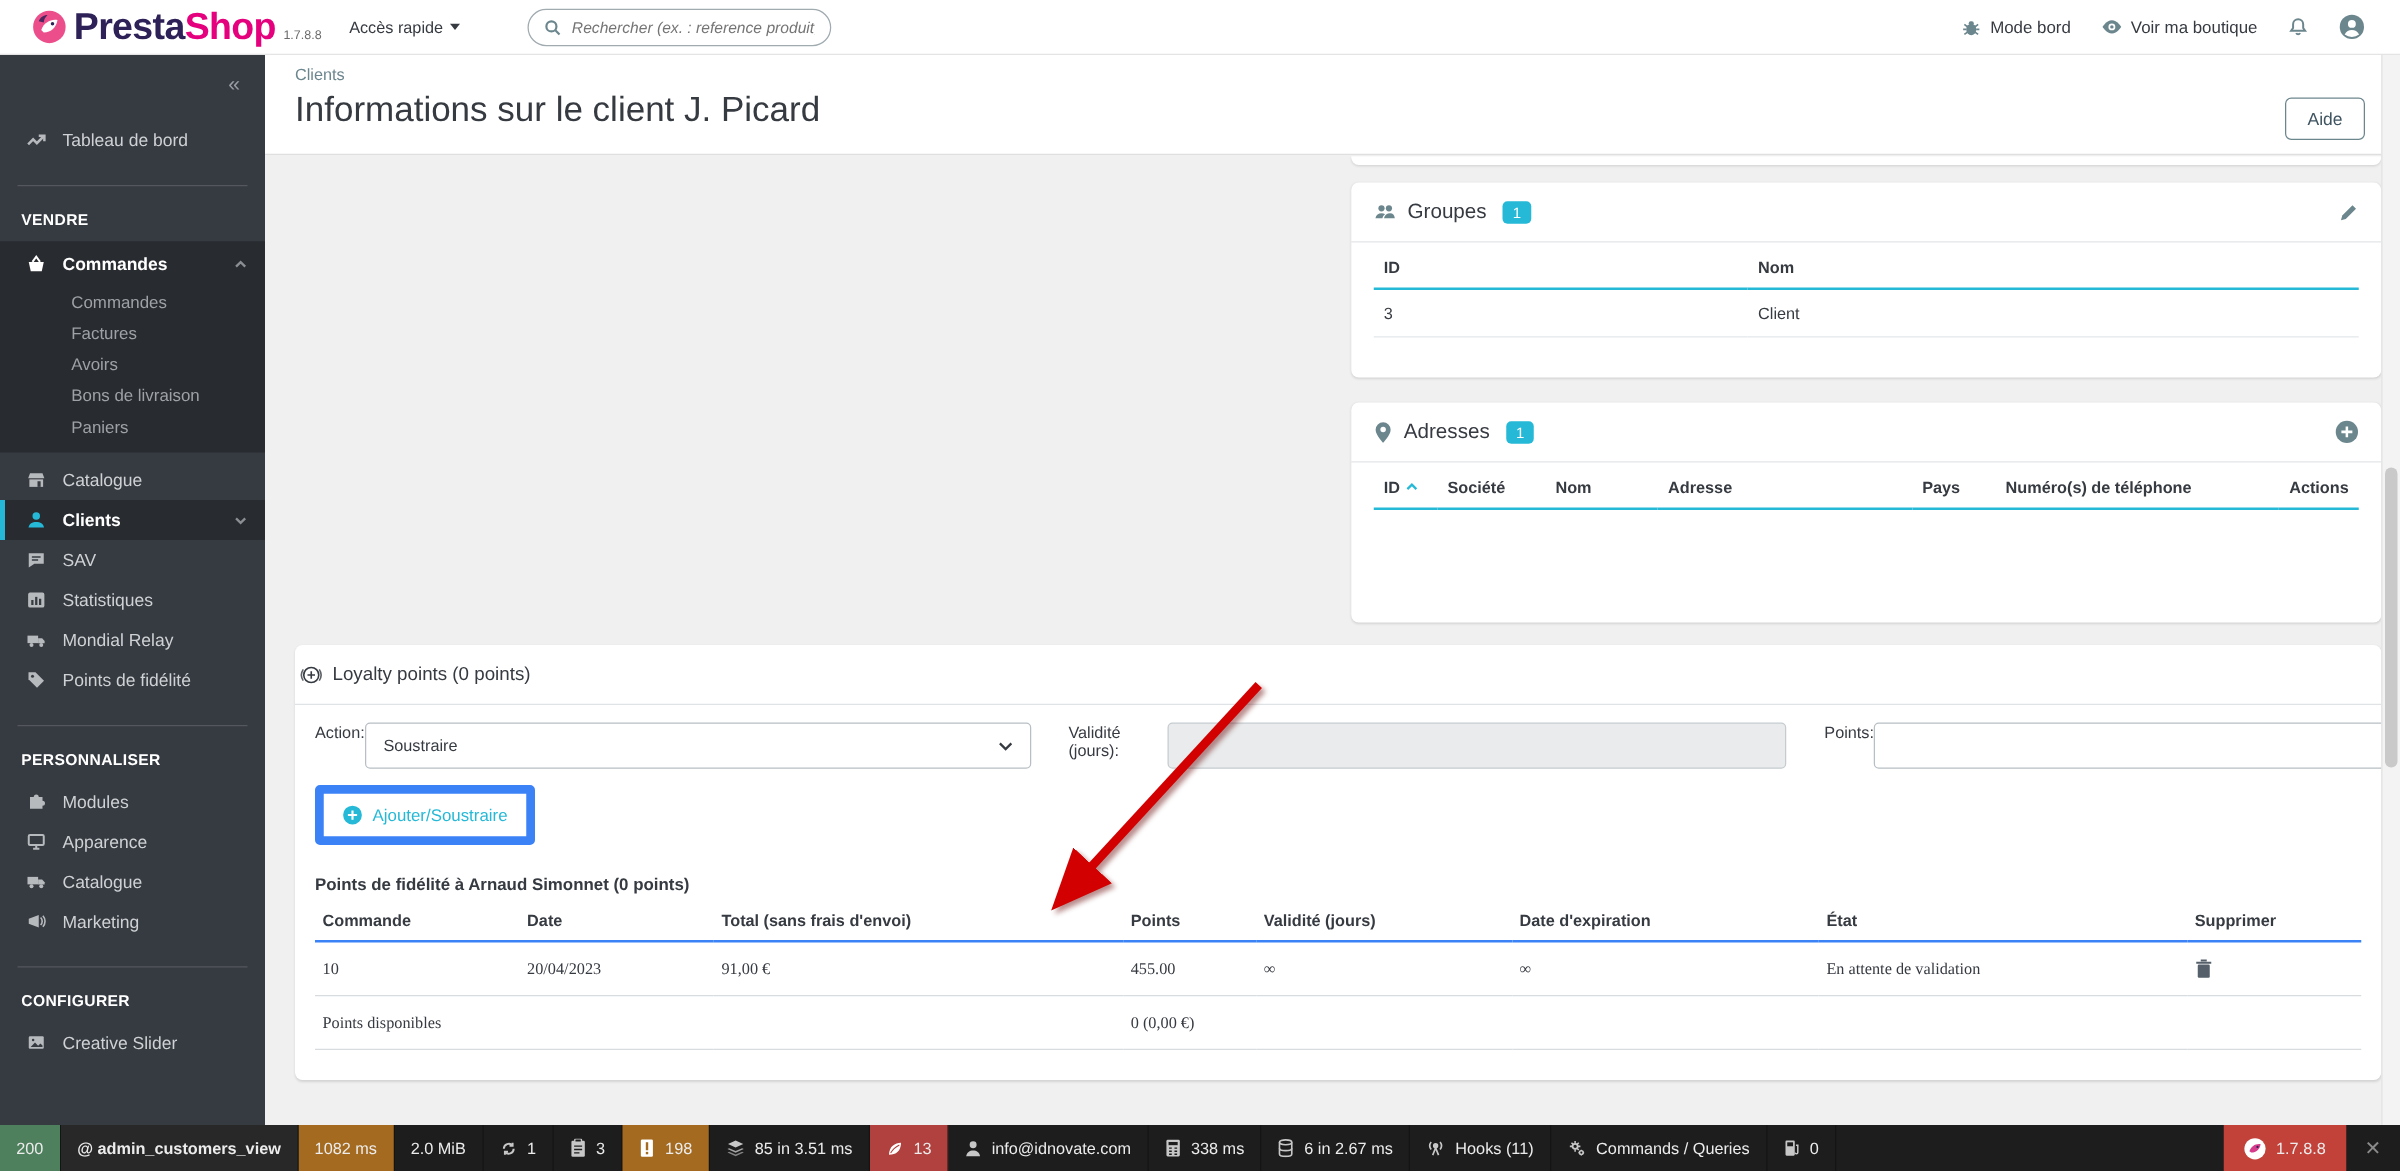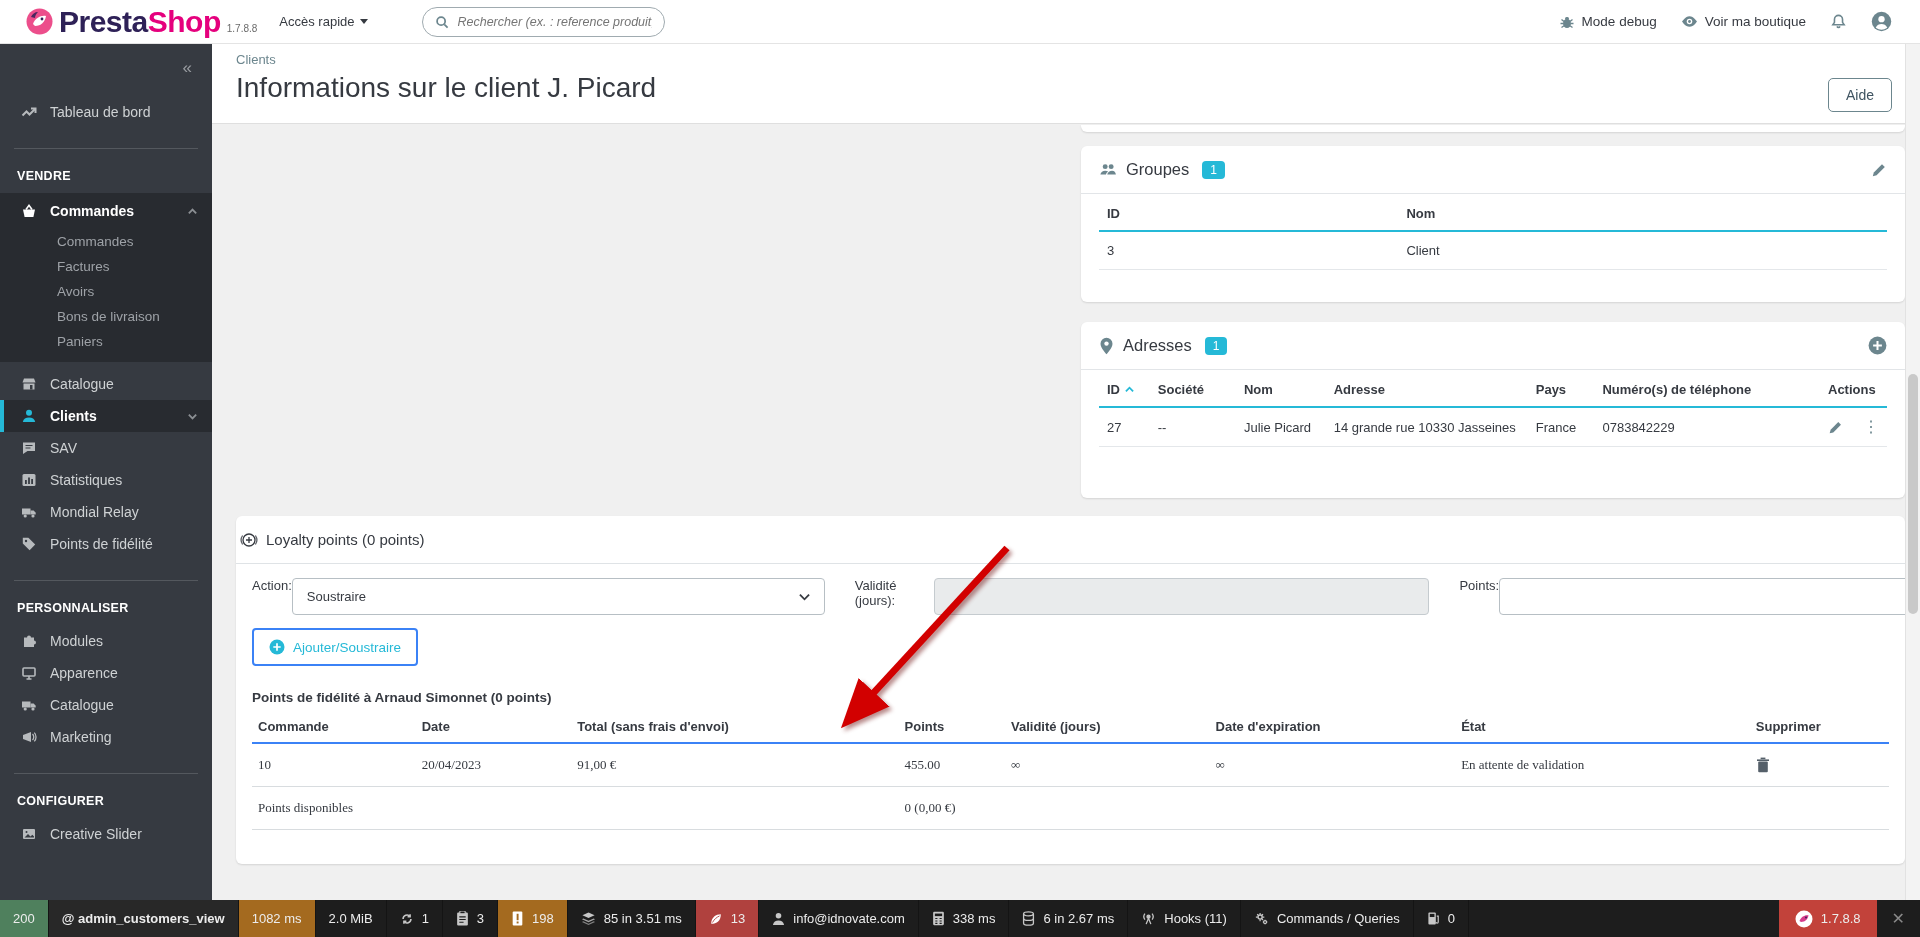--- a/index.html
+++ b/index.html
@@ -67,21 +67,21 @@
   .loyalty { position:absolute; left:24px; top:391px; width:1669px; height:348px; }
   .loyalty-head { display:flex; align-items:center; height:48px; border-bottom:1px solid #dfe3e6; padding:0 4px; gap:8px; font-size:15px; color:#363a41; }
   .loyalty-body { padding:14px 16px 0 16px; }
   .form-row { display:flex; gap:30px; }
   .form-group { display:flex; flex-direction:row; }
   .form-label { font-size:13px; color:#363a41; margin-bottom:6px; }
   .fake-select { width:533px; height:37px; border:1px solid #b7bfc4; border-radius:4px; background:#fff; display:flex; align-items:center; padding:0 14px; font-size:13px; color:#363a41; cursor:pointer; }
   .fs-caret { margin-left:auto; color:#363a41; }
   .text-input { width:533px; height:37px; border:1px solid #b7bfc4; border-radius:4px; background:#fff; font-size:13px; padding:0 12px; outline:none; font-family:"Liberation Sans",sans-serif; }
   .text-input:disabled { background:#e9ebec; border-color:#c5cbcf; }
-  .btn-outline { margin-top:13px; display:inline-flex; align-items:center; gap:8px; background:#fff; border:2px solid #3b82f6; color:#25b9d7; border-radius:4px; font-size:13.5px; padding:9px 15px; cursor:pointer; font-family:"Liberation Sans",sans-serif; }
+  .btn-outline { margin-top:13px; display:inline-flex; align-items:center; gap:8px; background:#fff; border:7px solid #3b82f6; color:#25b9d7; border-radius:4px; font-size:13.5px; padding:9px 15px; cursor:pointer; font-family:"Liberation Sans",sans-serif; }
   .loyalty-subtitle { font-size:13.5px; font-weight:bold; color:#363a41; margin:24px 0 6px 0; }
   table.ltab { width:100%; border-collapse:collapse; font-size:13px; }
   table.ltab th { text-align:left; font-weight:bold; padding:8px 6px; border-bottom:2px solid #3b82f6; }
   table.ltab td { padding:13px 6px; border-bottom:1px solid #d8dcdf;font-family:Liberation Serif, serif; }
   table.ltab .tfoot td { font-weight:normal; }
   .bold { font-weight:bold; }
   .del-cell { text-align:right; padding-right:14px !important; color:#55606a; }
 
   
   .anno-arrow { position:absolute; left:600px; top:405px; pointer-events:none; filter:drop-shadow(3px 3px 2px rgba(100,0,0,0.45)); z-index:15; }
@@ -133,21 +133,21 @@
   </div>
   <div class="topbar-right">
     <div class="topbar-link">
       <span class="tb-icon">
         <svg width="16" height="16" viewBox="0 0 16 16" fill="#6c868e">
             <ellipse cx="8" cy="9.5" rx="4" ry="4.6"></ellipse>
             <rect x="6" y="3" width="4" height="3" rx="1.5"></rect>
             <path d="M1.5 9.5h2.6M11.9 9.5h2.6M2.5 5.5L5 7.5M13.5 5.5L11 7.5M2.5 13.5L5 11.7M13.5 13.5L11 11.7" stroke="#6c868e" stroke-width="1.4" fill="none"></path>
           </svg>
       </span>
-      <span>Mode debug</span>
+      <span>Mode bord</span>
     </div>
     <div class="topbar-link">
       <span class="tb-icon">
         <svg width="17" height="17" viewBox="0 0 16 16">
             <path d="M1 8s3-5 7-5 7 5 7 5-3 5-7 5-7-5-7-5z" fill="#6c868e"></path>
             <circle cx="8" cy="8" r="2.6" fill="#fff"></circle>
             <circle cx="8" cy="8" r="1.3" fill="#6c868e"></circle>
           </svg>
       </span>
       <span>Voir ma boutique</span>
@@ -412,38 +412,20 @@
               <tr>
             <th><span>ID</span><span class="sort-caret"><svg width="9" height="7" viewBox="0 0 10 7" fill="none" stroke="#25b9d7" stroke-width="2">
                       <path d="M1 5.5L5 1.5l4 4"></path>
                     </svg></span></th>
             <th>Société</th>
             <th>Nom</th>
             <th>Adresse</th>
             <th>Pays</th>
             <th>Numéro(s) de téléphone</th>
             <th>Actions</th>
-          </tr>
-          <tr>
-            <td>27</td>
-            <td>--</td>
-            <td>Julie Picard</td>
-            <td>14 grande rue 10330 Jasseines</td>
-            <td>France</td>
-            <td>0783842229</td>
-            <td>
-              <div class="row-actions">
-                <span>
-                      <svg width="15" height="15" viewBox="0 0 16 16" fill="#6c868e">
-                        <path d="M1.8 14.2l1-3.8 8.2-8.2 2.8 2.8-8.2 8.2z"></path>
-                      </svg>
-                    </span>
-                <span class="kebab">⋮</span>
-              </div>
-            </td>
           </tr>
         </tbody>
           </table>
       </div>
     </div>
   </div>
 
   <div class="panel loyalty">
     <div class="loyalty-head">
       <span>

